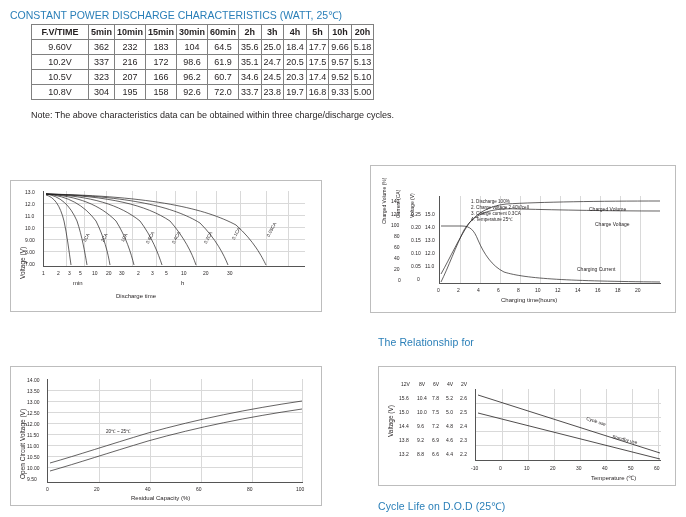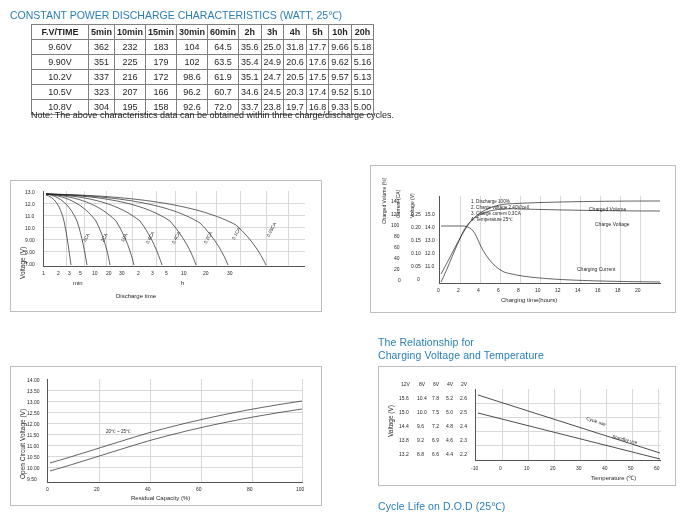--- a/index.html
+++ b/index.html
@@ -129,38 +129,24 @@
     <tbody>
       <tr>
         <td class="fv">9.60V</td>
         <td>362</td>
         <td>232</td>
         <td>183</td>
         <td>104</td>
         <td>64.5</td>
         <td>35.6</td>
         <td>25.0</td>
-        <td>31.8</td>
+        <td>18.4</td>
         <td>17.7</td>
         <td>9.66</td>
         <td>5.18</td>
-      </tr>
-      <tr>
-        <td class="fv">9.90V</td>
-        <td>351</td>
-        <td>225</td>
-        <td>179</td>
-        <td>102</td>
-        <td>63.5</td>
-        <td>35.4</td>
-        <td>24.9</td>
-        <td>20.6</td>
-        <td>17.6</td>
-        <td>9.62</td>
-        <td>5.16</td>
       </tr>
       <tr>
         <td class="fv">10.2V</td>
         <td>337</td>
         <td>216</td>
         <td>172</td>
         <td>98.6</td>
         <td>61.9</td>
         <td>35.1</td>
         <td>24.7</td>
@@ -398,21 +384,20 @@
     <div class="tick" style="left:83px;top:119px;">20</div>
     <div class="tick" style="left:134px;top:119px;">40</div>
     <div class="tick" style="left:185px;top:119px;">60</div>
     <div class="tick" style="left:236px;top:119px;">80</div>
     <div class="tick" style="left:285px;top:119px;">100</div>
 
     <div class="axlabel" style="left:120px;top:128px;">Residual Capacity (%)</div>
   </div>
 
   <div class="sec-title" style="position:absolute;left:378px;top:336px;">The Relationship for</div>
-  <div class="sec-title" style="position:absolute;left:378px;top:349px;">Charging Voltage and Temperature</div>
 
   <div class="frame" style="left:378px;top:366px;width:298px;height:120px;">
 
     <div class="vlabel" style="left:8px;top:70px;">Valtage (V)</div>
 
     <div class="tick" style="left:22px;top:14px;">12V</div>
     <div class="tick" style="left:40px;top:14px;">8V</div>
     <div class="tick" style="left:54px;top:14px;">6V</div>
     <div class="tick" style="left:68px;top:14px;">4V</div>
     <div class="tick" style="left:82px;top:14px;">2V</div>

